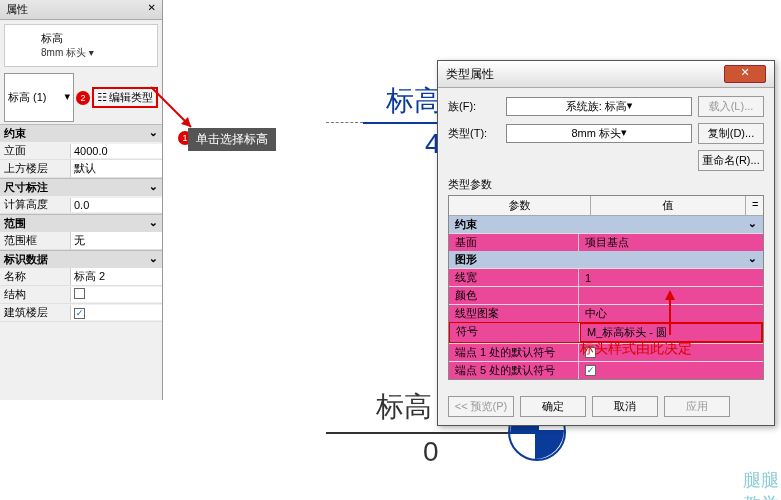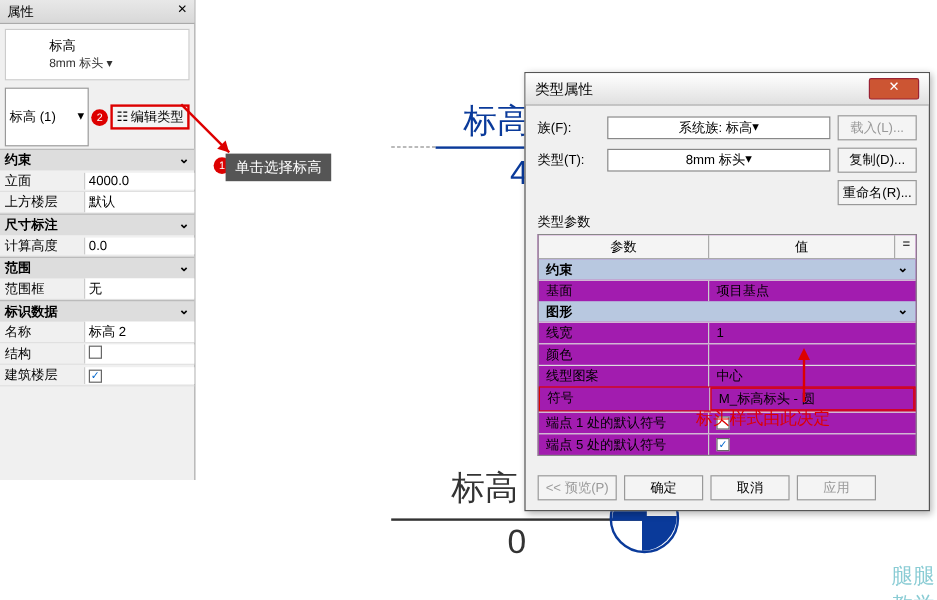--- a/index.html
+++ b/index.html
@@ -44,29 +44,29 @@
 .dialog { position: absolute; left: 437px; top: 60px; width: 338px; background: #f0f0f0; border: 1px solid #555; box-shadow: 2px 2px 6px rgba(0,0,0,0.3); }
 .dlg-title { background: linear-gradient(#fff,#e0e0e0); padding: 4px 8px; font-size: 12px; display: flex; justify-content: space-between; align-items: center; border-bottom: 1px solid #aaa; }
 .dlg-close { background: #c53; color: #fff; width: 42px; height: 18px; font-size: 11px; text-align: center; border: 1px solid #923; border-radius: 2px; }
 .dlg-body { padding: 8px 10px; }
 .dlg-row { display: flex; align-items: center; gap: 6px; font-size: 11px; margin-bottom: 6px; }
 .dlg-row label { width: 52px; }
 .combo { flex: 1; background: #fff; border: 1px solid #888; padding: 1px 4px; display: flex; justify-content: center; font-size: 11px; }
 .dlg-btn { width: 66px; font-size: 11px; padding: 2px 0; background: #f4f4f4; border: 1px solid #999; text-align: center; }
 .dlg-btn.dis { color: #999; }
 .params-label { font-size: 11px; margin-top: 6px; margin-bottom: 3px; }
-.param-table { border: 1px solid #888; background: #a21caf; font-size: 11px; }
+.param-table { border: 1px solid #888; background: #ec4899; font-size: 11px; }
 .param-table .hdr { display: flex; background: #f4f4f4; border-bottom: 1px solid #aaa; }
 .param-table .hdr div { padding: 2px 6px; text-align: center; }
 .param-table .hdr .c1 { width: 142px; border-right: 1px solid #aaa; }
 .param-table .hdr .c2 { flex: 1; }
 .param-table .hdr .c3 { width: 18px; border-left: 1px solid #aaa; }
 .param-table .grp { background: #b8c8e0; font-weight: bold; padding: 1px 6px; display: flex; justify-content: space-between; }
 .param-table .prow { display: flex; border-top: 1px solid #ddd; }
-.param-table .prow .c1 { width: 142px; padding: 1px 6px; border-right: 1px solid #ccc; }
+.param-table .prow .c1 { width: 130px; padding: 1px 6px; border-right: 1px solid #ccc; }
 .param-table .prow .c2 { flex: 1; padding: 1px 6px; display: flex; align-items: center; gap: 3px; }
 .sym-red { border: 1.5px solid #d00 !important; }
 .sym-red .c2 { border: 1.5px solid #d00; color: #000; }
 .black-sw { width: 11px; height: 11px; background: #000; display: inline-block; }
 .dlg-foot { display: flex; gap: 6px; padding: 8px 10px; }
 .anno { position: absolute; left: 580px; top: 340px; color: #d00; font-size: 14px; }
 .arrow2 { position: absolute; left: 660px; top: 290px; }
 .watermark { position: absolute; left: 450px; top: 410px; font-size: 48px; color: #3caab8; opacity: 0.35; font-weight: bold; letter-spacing: 2px; z-index: -2; }
 .wm-sub { position: absolute; left: 580px; top: 468px; font-size: 18px; color: #3caab8; opacity: 0.6; }
 </style>

